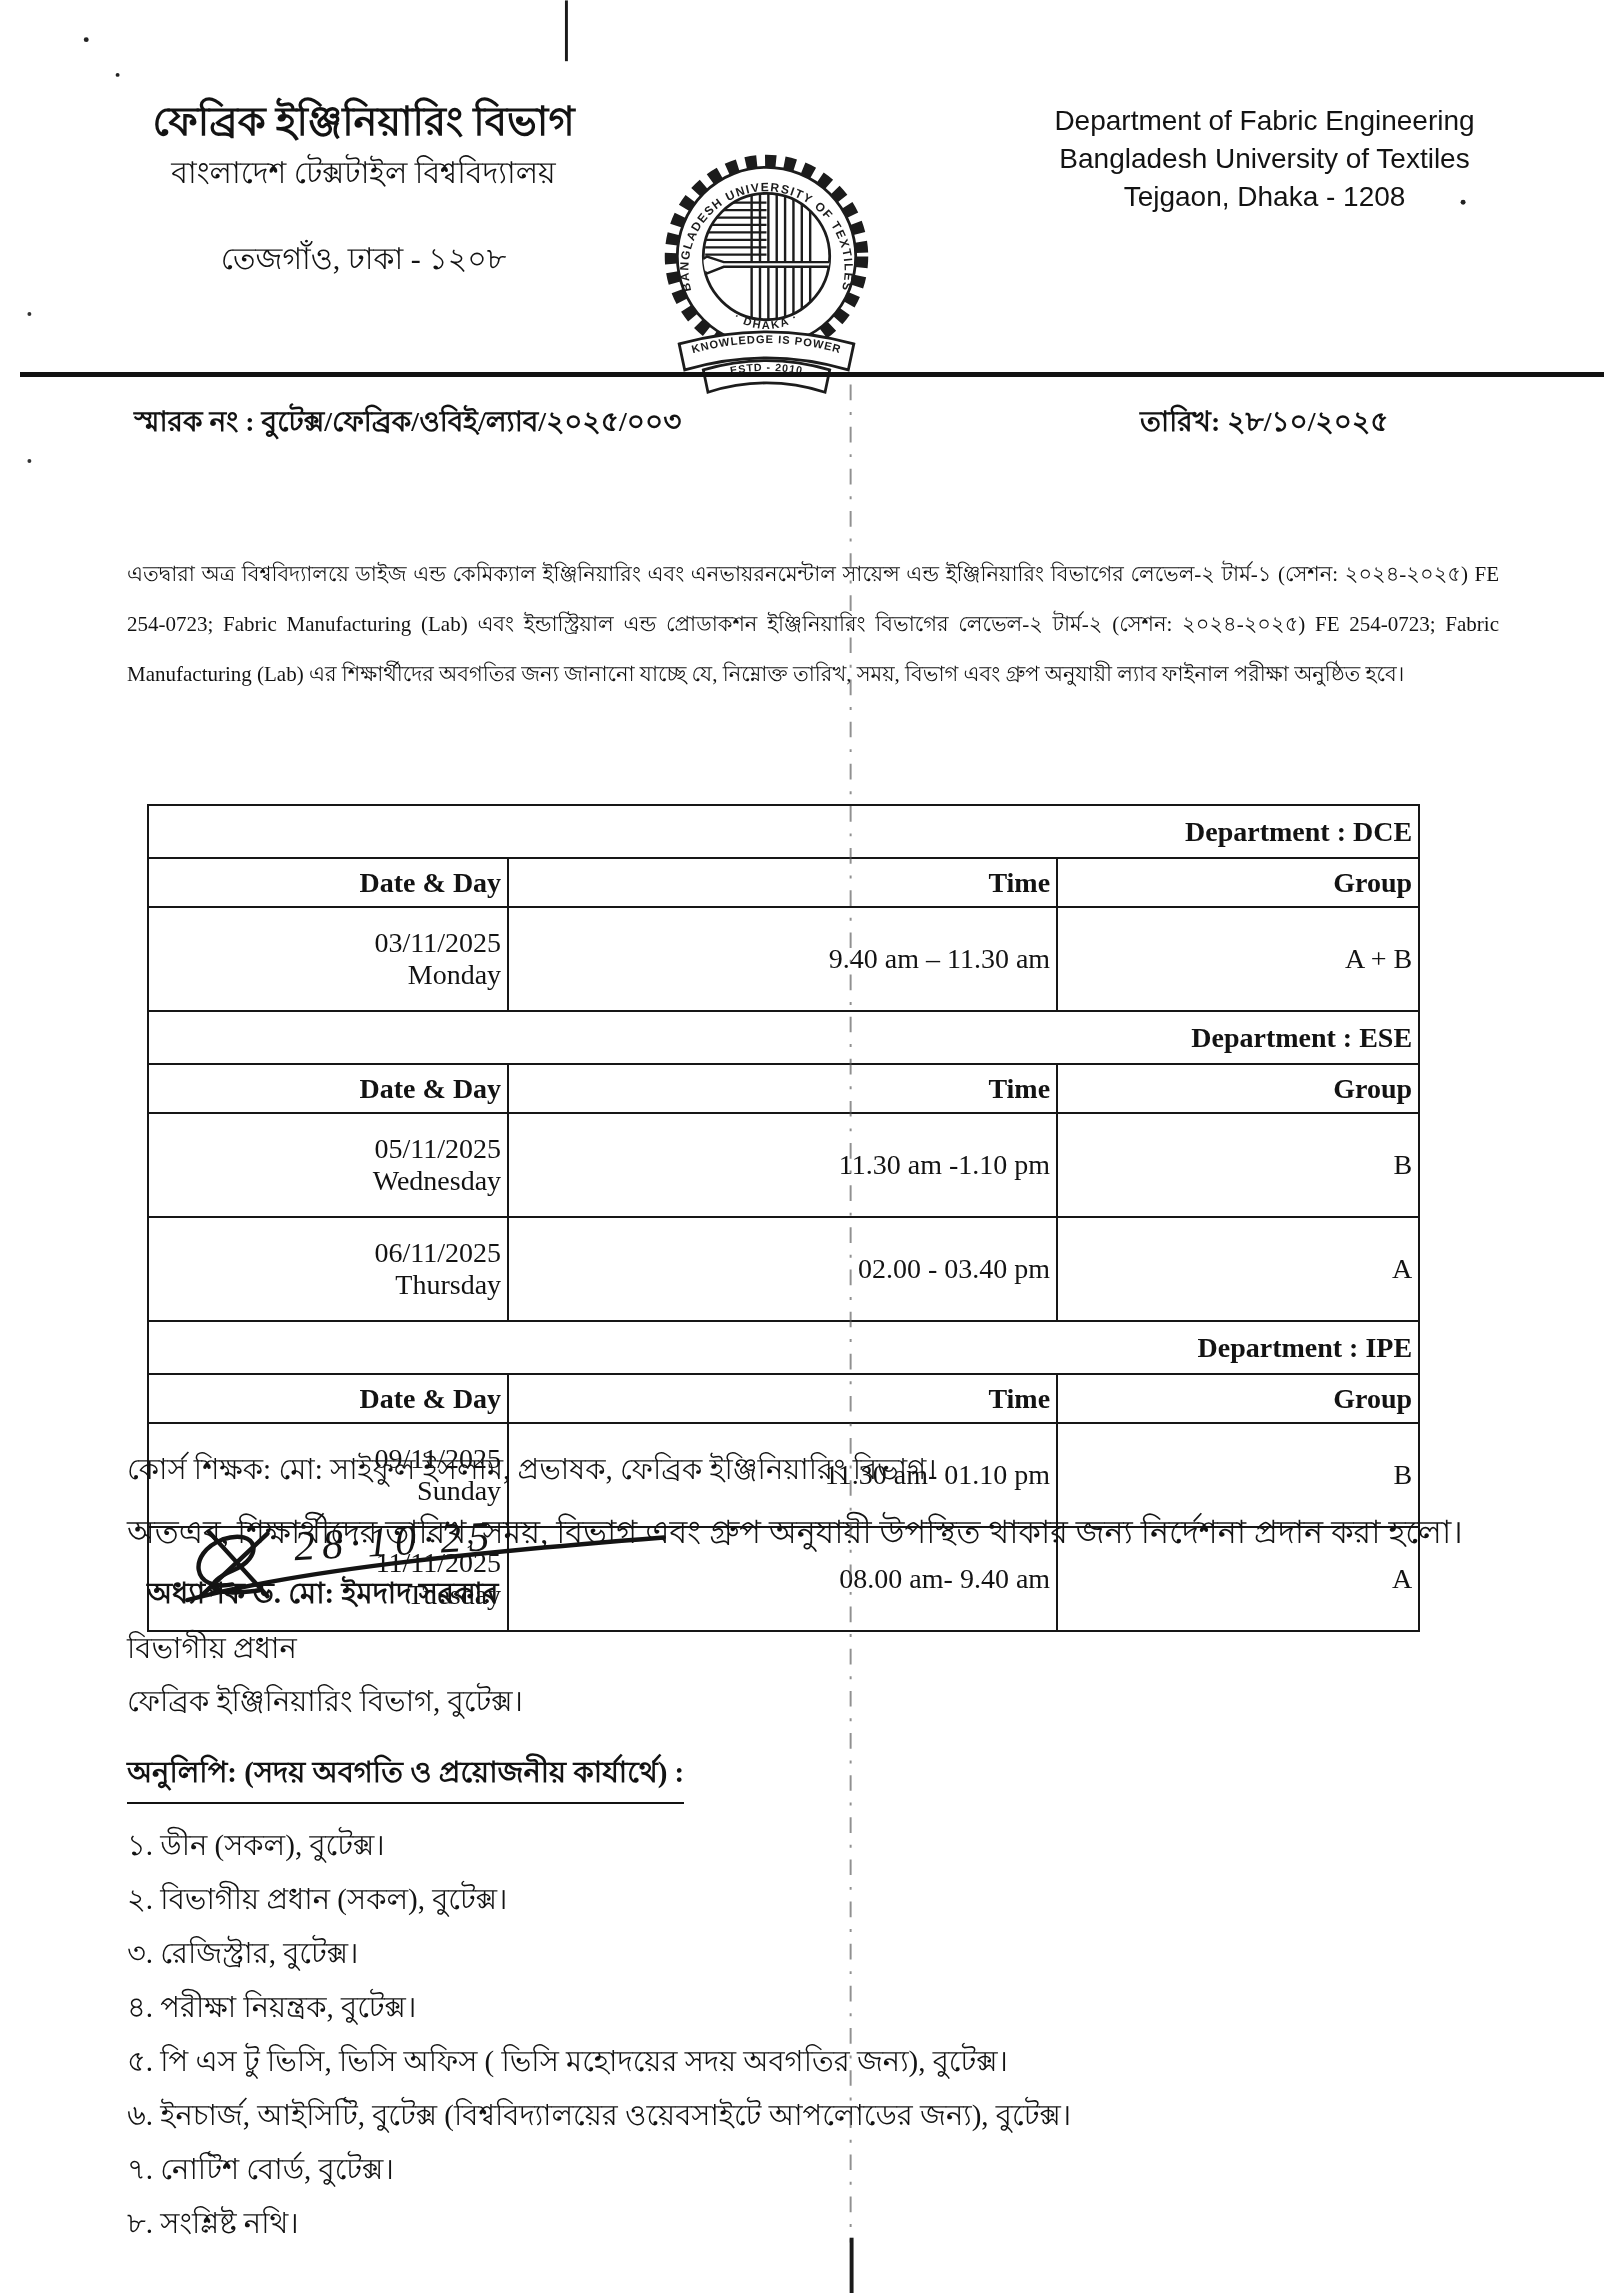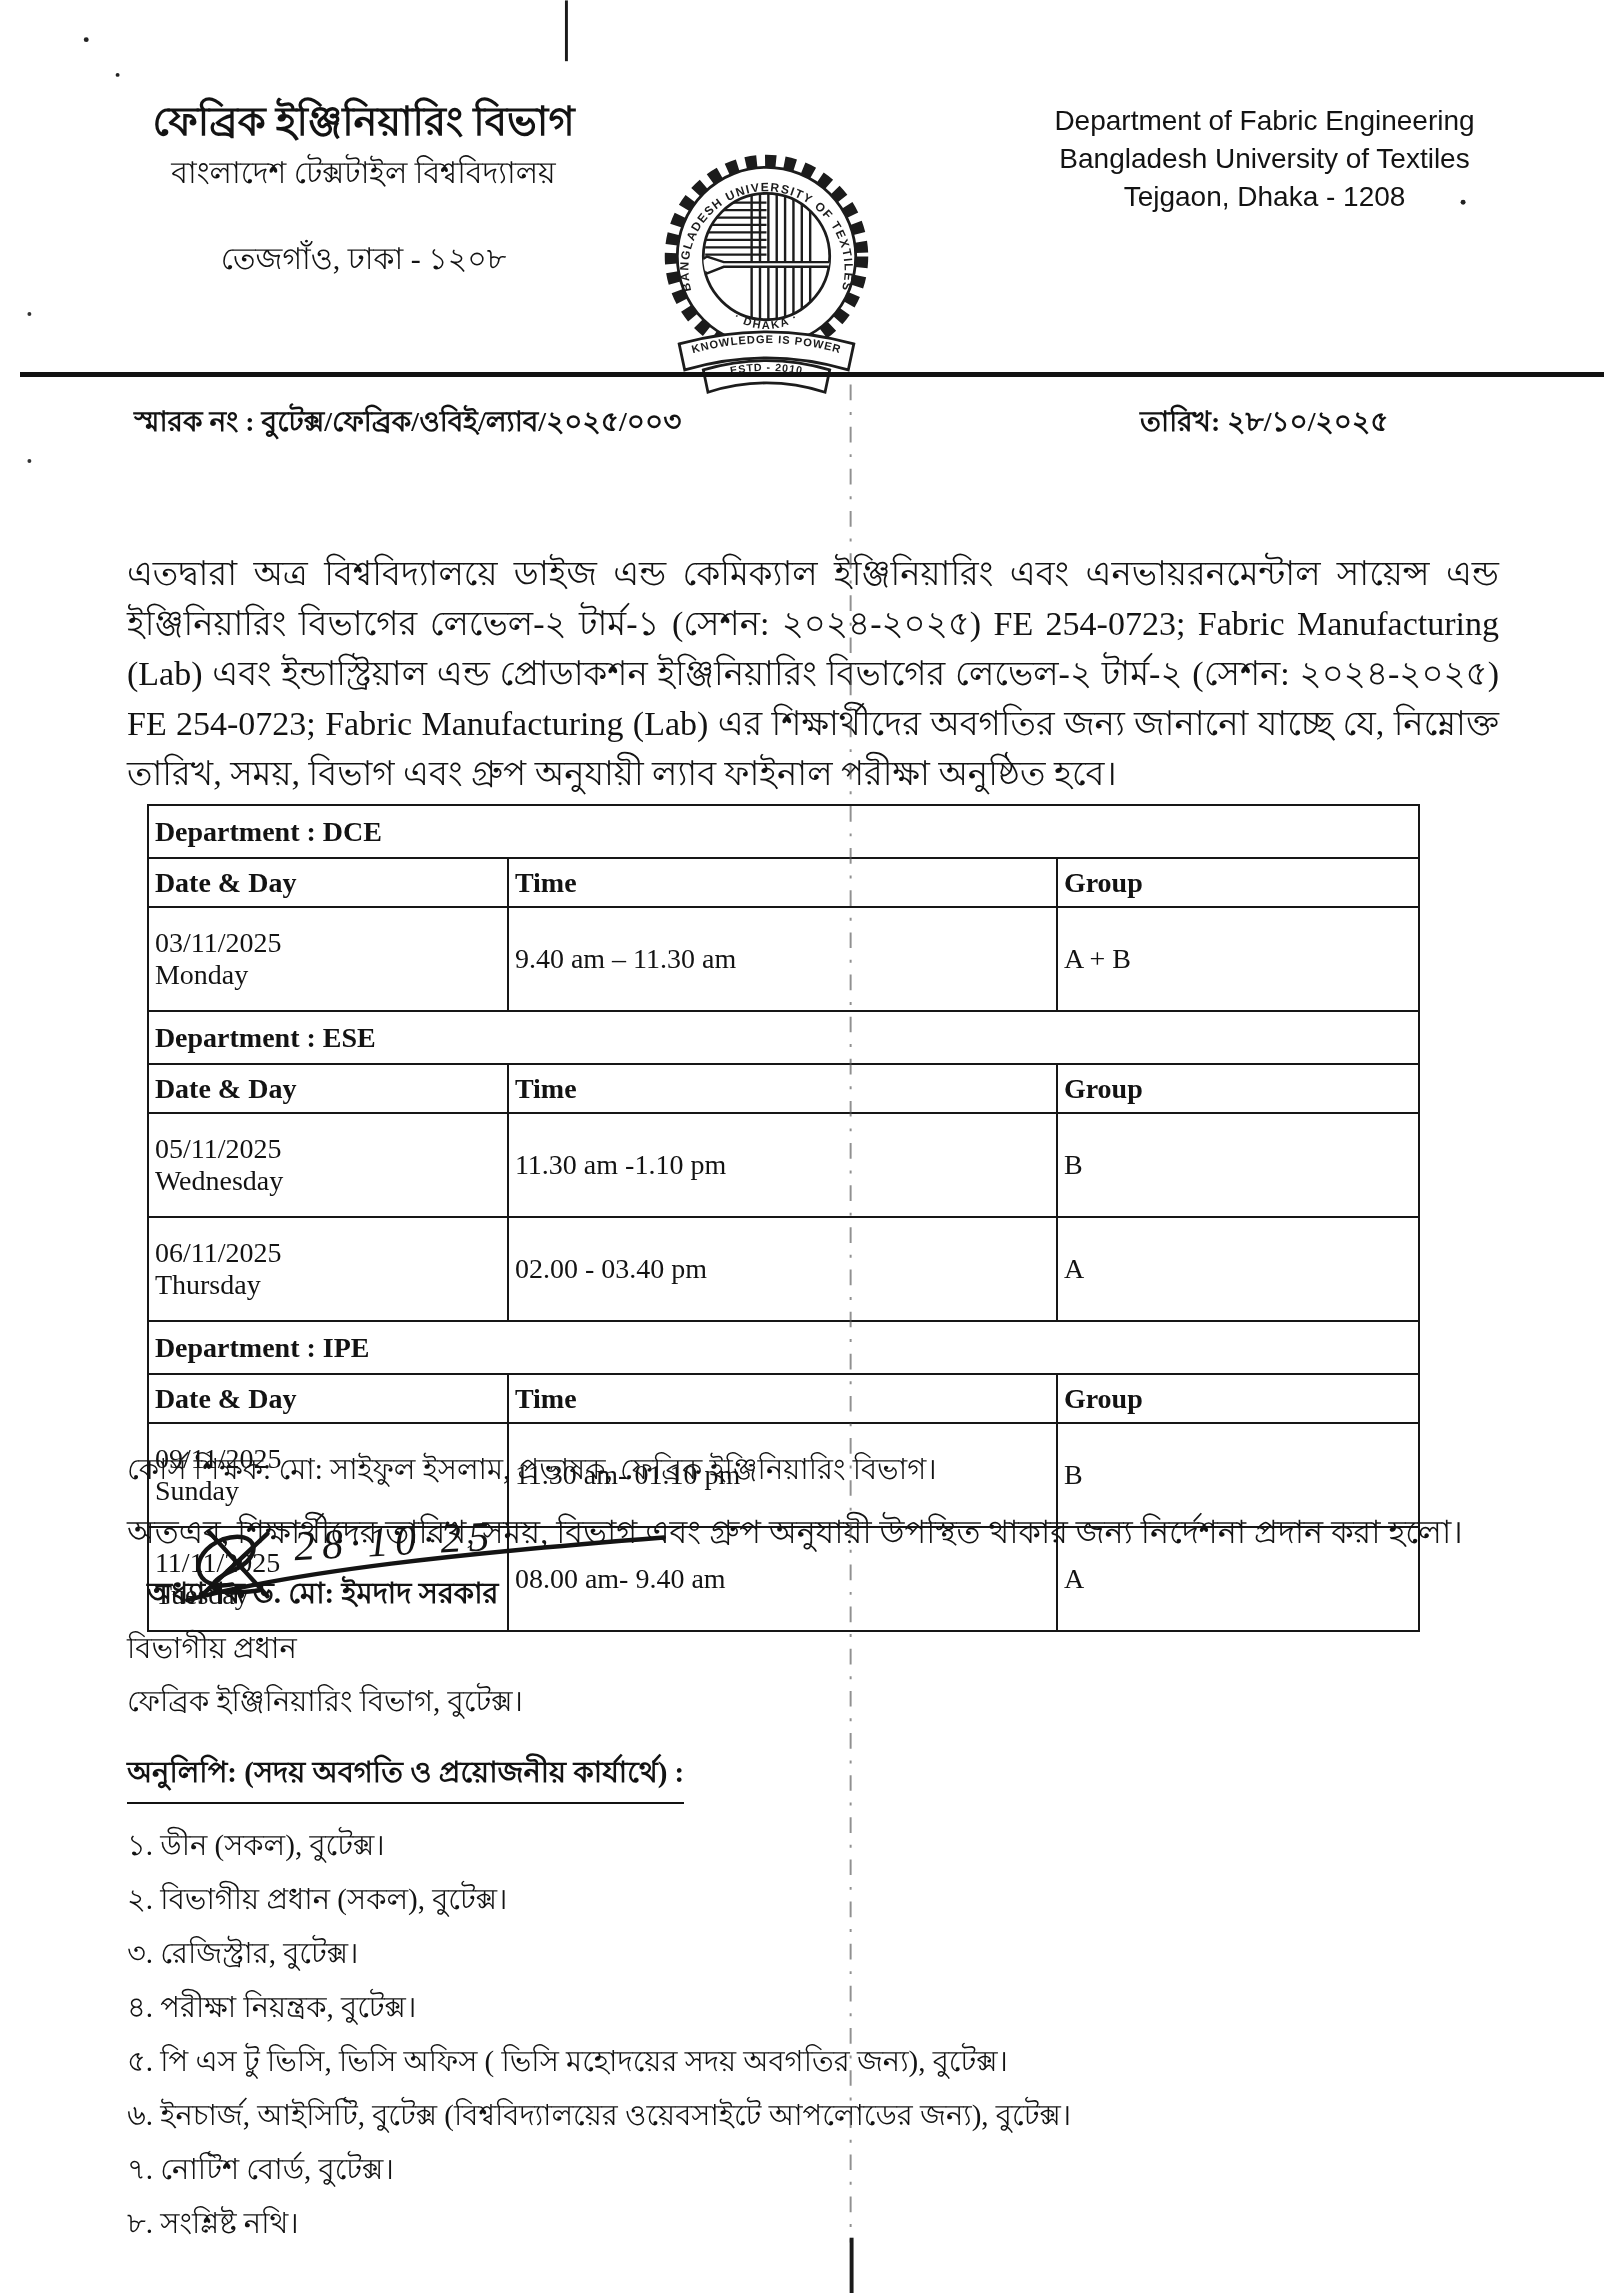--- a/index.html
+++ b/index.html
@@ -27,27 +27,27 @@
   
   .memo-no{left:134px;top:400px;font-size:28px;font-weight:bold;}
   .memo-date{left:1140px;top:400px;font-size:28px;font-weight:bold;}
 
   
   .title-wrap{left:0;top:482px;width:1549px;text-align:center;}
   .title-wrap span{display:inline-block;font-size:32px;font-weight:bold;
     border-bottom:3.9px solid #131313;padding:0 3.9px 4.9px 3.9px;}
 
   
-  .body-par{left:127px;top:549px;width:1372px;font-size:34px;
+  .body-par{left:127px;top:549px;width:1372px;font-size:21px;
     line-height:50px;text-align:justify;}
 
   
   table.sched{left:147px;top:804px;position:absolute;border-collapse:collapse;
     width:1270px;table-layout:fixed;}
-  table.sched td{border:2.9px solid #161616;text-align:left;vertical-align:middle;
+  table.sched td{border:2.9px solid #161616;text-align:right;vertical-align:middle;
     font-size:28px;padding:2px 5.9px;}
   table.sched .sec td{font-weight:bold;height:47px;}
   table.sched .hdr td{font-weight:bold;height:43px;}
   table.sched .data td{height:98px;}
   table.sched .c1{width:360px;} table.sched .c2{width:549px;} table.sched .c3{width:362px;}
 
   
   .teacher{left:127px;top:1446px;font-size:29px;}
   .instruction{left:127px;top:1507px;font-size:32px;}
   .sig-svg{left:169px;top:1514px;}

